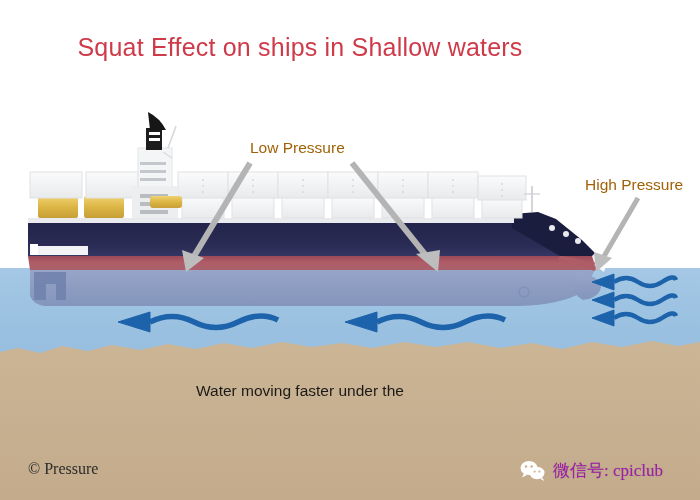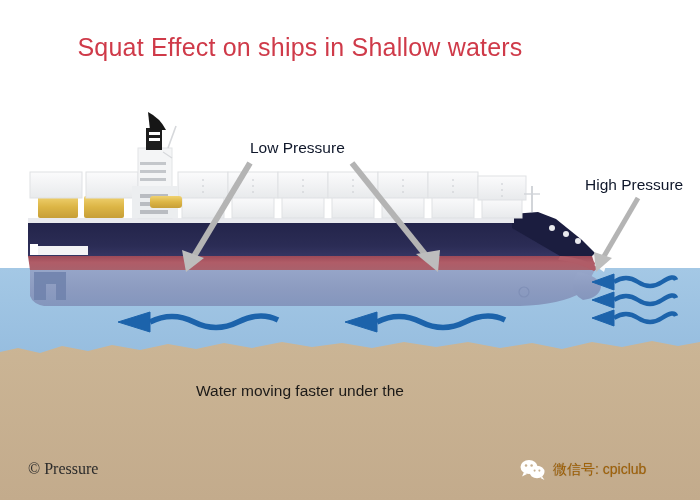--- a/index.html
+++ b/index.html
@@ -15,21 +15,21 @@
     position:absolute;left:0;top:33px;width:600px;text-align:center;
     font-size:25px;color:#cf3a49;letter-spacing:.2px;
     font-family:"Liberation Sans", sans-serif;
   }
 
   
   .scene{position:absolute;left:0;top:0;width:700px;height:500px;}
 
   
   .lbl{
-    position:absolute;color:#0f172a;font-size:15.5px;
+    position:absolute;color:#a16207;font-size:15.5px;
     font-family:"Liberation Sans", sans-serif;white-space:nowrap;
   }
   .lbl-low{left:250px;top:139px;}
   .lbl-high{left:585px;top:176px;}
 
   .caption{
     position:absolute;left:196px;top:381px;color:#1c1a18;
     font-size:15.5px;line-height:20px;font-family:"Liberation Sans", sans-serif;
   }
   .caption div{white-space:nowrap;}
@@ -37,21 +37,21 @@
   .credit{
     position:absolute;left:28px;top:460px;color:#2b2b2b;font-size:16px;
     font-family:"Liberation Serif", serif;white-space:nowrap;
   }
 
   
   .wechat{
     position:absolute;left:520px;top:459px;display:flex;align-items:center;gap:7px;
   }
   .wechat-text{
-    color:#a16207;font-size:14px;font-family:Liberation Sans, sans-serif;
+    color:#a21caf;font-size:17px;font-family:Liberation Serif, serif;
     white-space:nowrap;text-shadow:0 0 1px rgba(0,0,0,.25);
   }
 </style>
 </head>
 <body>
 
 <div id="stage">
 
   <div class="title">Squat Effect on ships in Shallow waters</div>
 

